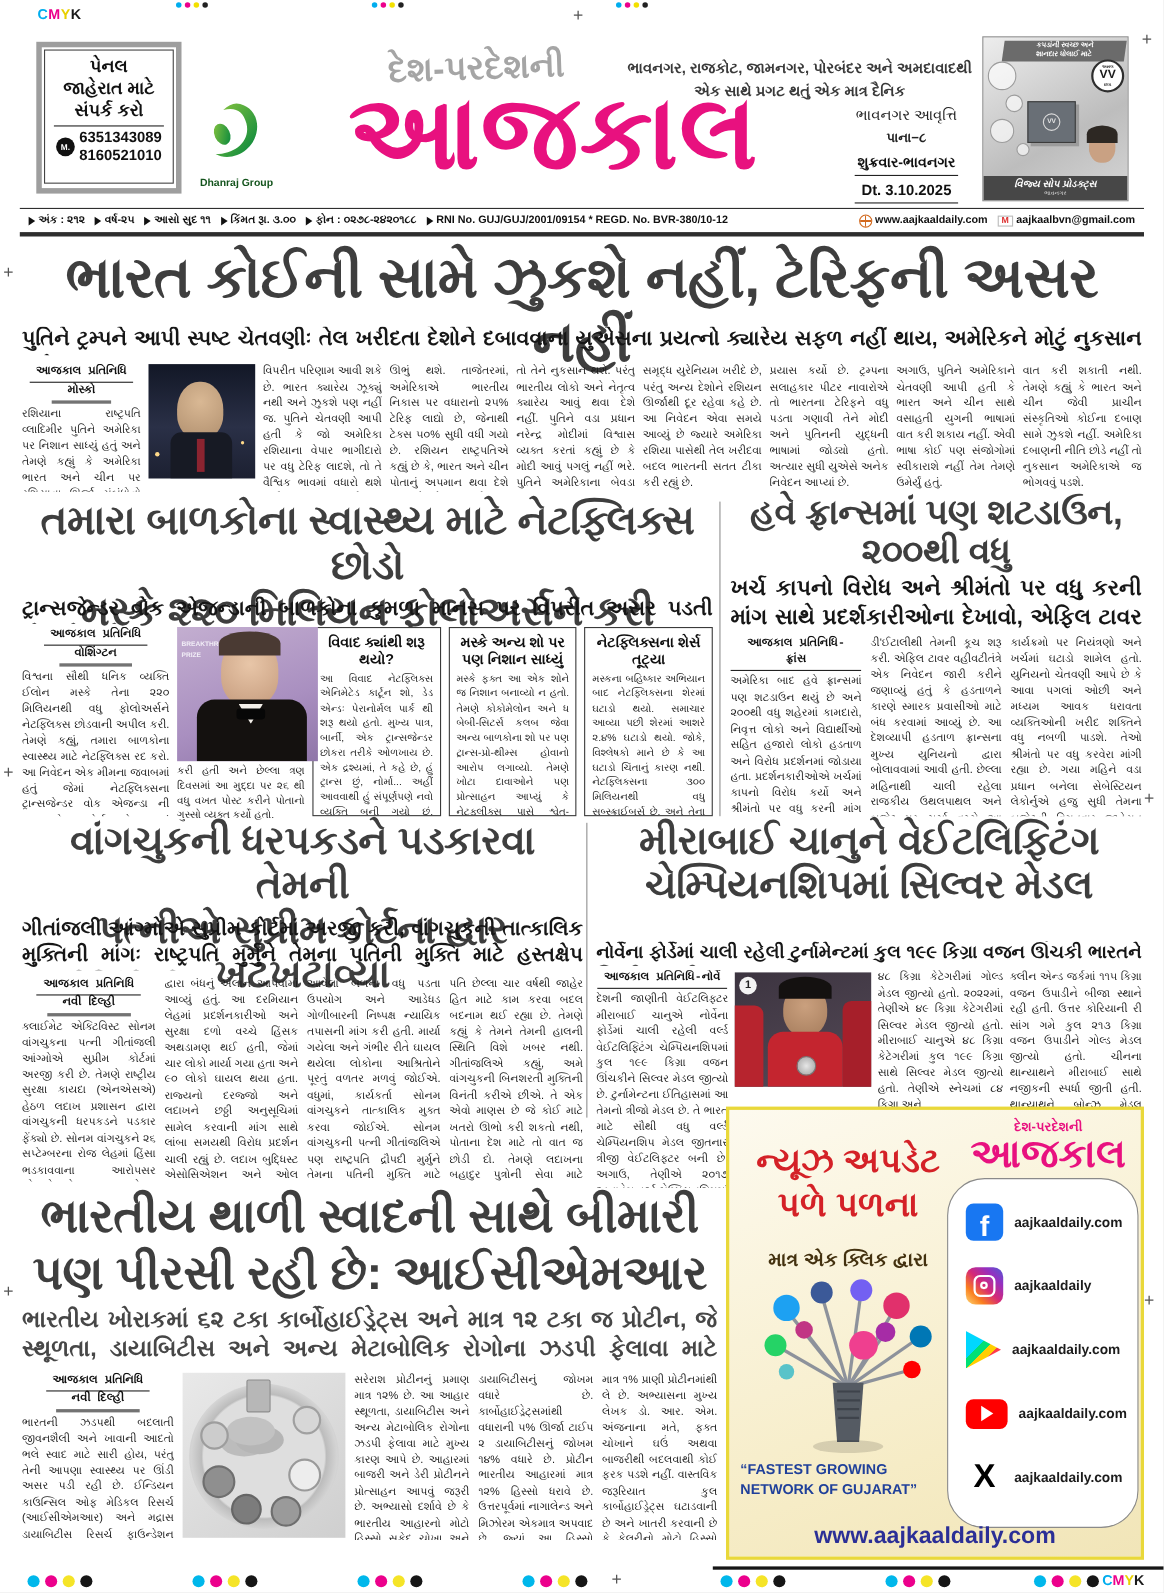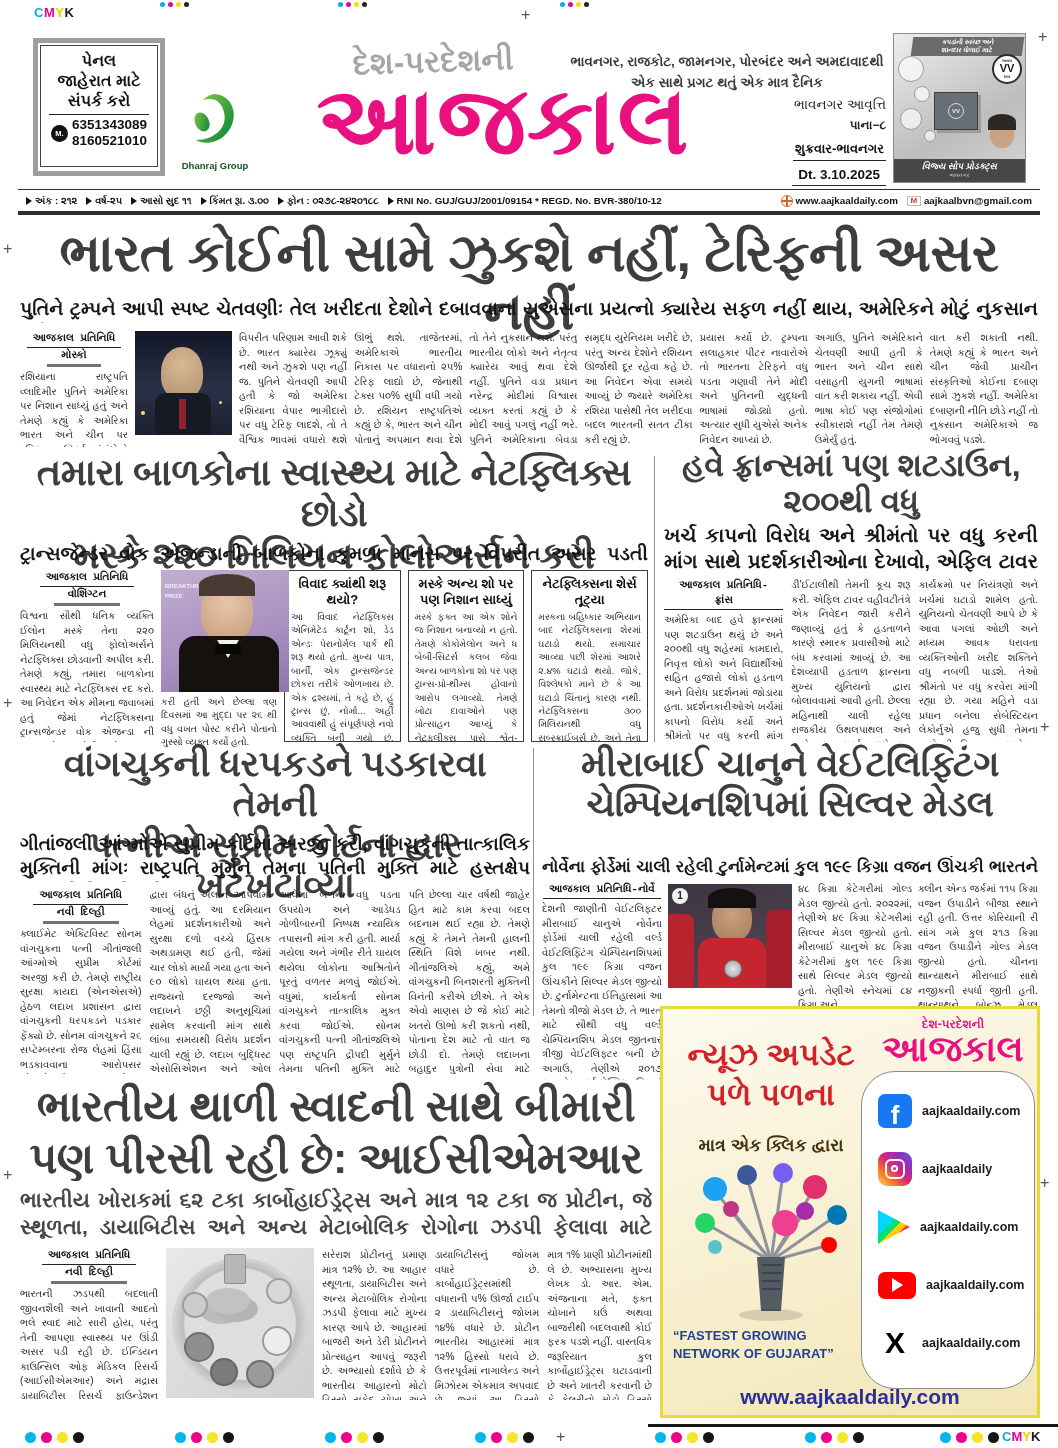--- a/index.html
+++ b/index.html
@@ -90,21 +90,21 @@
       <ellipse cx="14" cy="30" rx="7" ry="10" fill="url(#gg)" transform="rotate(-25 14 30)"></ellipse>
     </svg>
     <div style="font-size:9.5px;font-weight:800;color:#14541d;margin-top:2px">Dhanraj Group</div>
   </div>
 
   <div class="abs" style="left:268px;top:44px;width:330px;text-align:center;font-size:31px;font-weight:700;color:#a5a5a5;transform:rotate(-2deg)">દેશ-પરદેશની</div>
   <div class="abs" style="left:238px;top:74px;width:530px;text-align:center;font-size:94px;font-weight:800;color:#e8117f;line-height:1;letter-spacing:1px">આજકાલ</div>
 
   <div class="abs" style="left:560px;top:52px;width:334px;text-align:center;font-size:13.5px;font-weight:700;color:#3a3a3a;line-height:1.55">ભાવનગર, રાજકોટ, જામનગર, પોરબંદર અને અમદાવાદથી એક સાથે પ્રગટ થતું એક માત્ર દૈનિક</div>
 
-  <div class="abs" style="left:762px;top:94px;width:124px;text-align:right;line-height:1.6">
+  <div class="abs" style="left:762px;top:94px;width:124px;text-align:center;line-height:1.6">
     <div style="font-size:13.5px;color:#222">ભાવનગર આવૃત્તિ</div>
     <div style="font-size:12px;font-weight:700;color:#222">પાના−૮</div>
     <div style="font-size:13px;font-weight:800;color:#111;border-bottom:1.5px solid #222;display:inline-block;padding:0 2px">શુક્રવાર-ભાવનગર</div><br>
     <div style="font-size:13.5px;font-weight:800;color:#111;border-bottom:1.5px solid #222;display:inline-block;padding:0 6px">Dt. 3.10.2025</div>
   </div>
 
   <div class="abs" style="left:893px;top:33px;width:133px;height:150px;background:linear-gradient(150deg,#ededed,#bdbdbd 60%,#d6d6d6);border:1px solid #8b8b8b;overflow:hidden">
     <div style="position:absolute;left:18px;top:3px;right:2px;background:#6b6b6b;color:#fff;font-size:6.5px;font-weight:700;text-align:center;padding:1px 2px;transform:skewX(-8deg);line-height:1.3">
       <span>કપડાંની સ્વચ્છ અને</span><br><span>શાનદાર ધોલાઈ માટે</span>
     </div>

